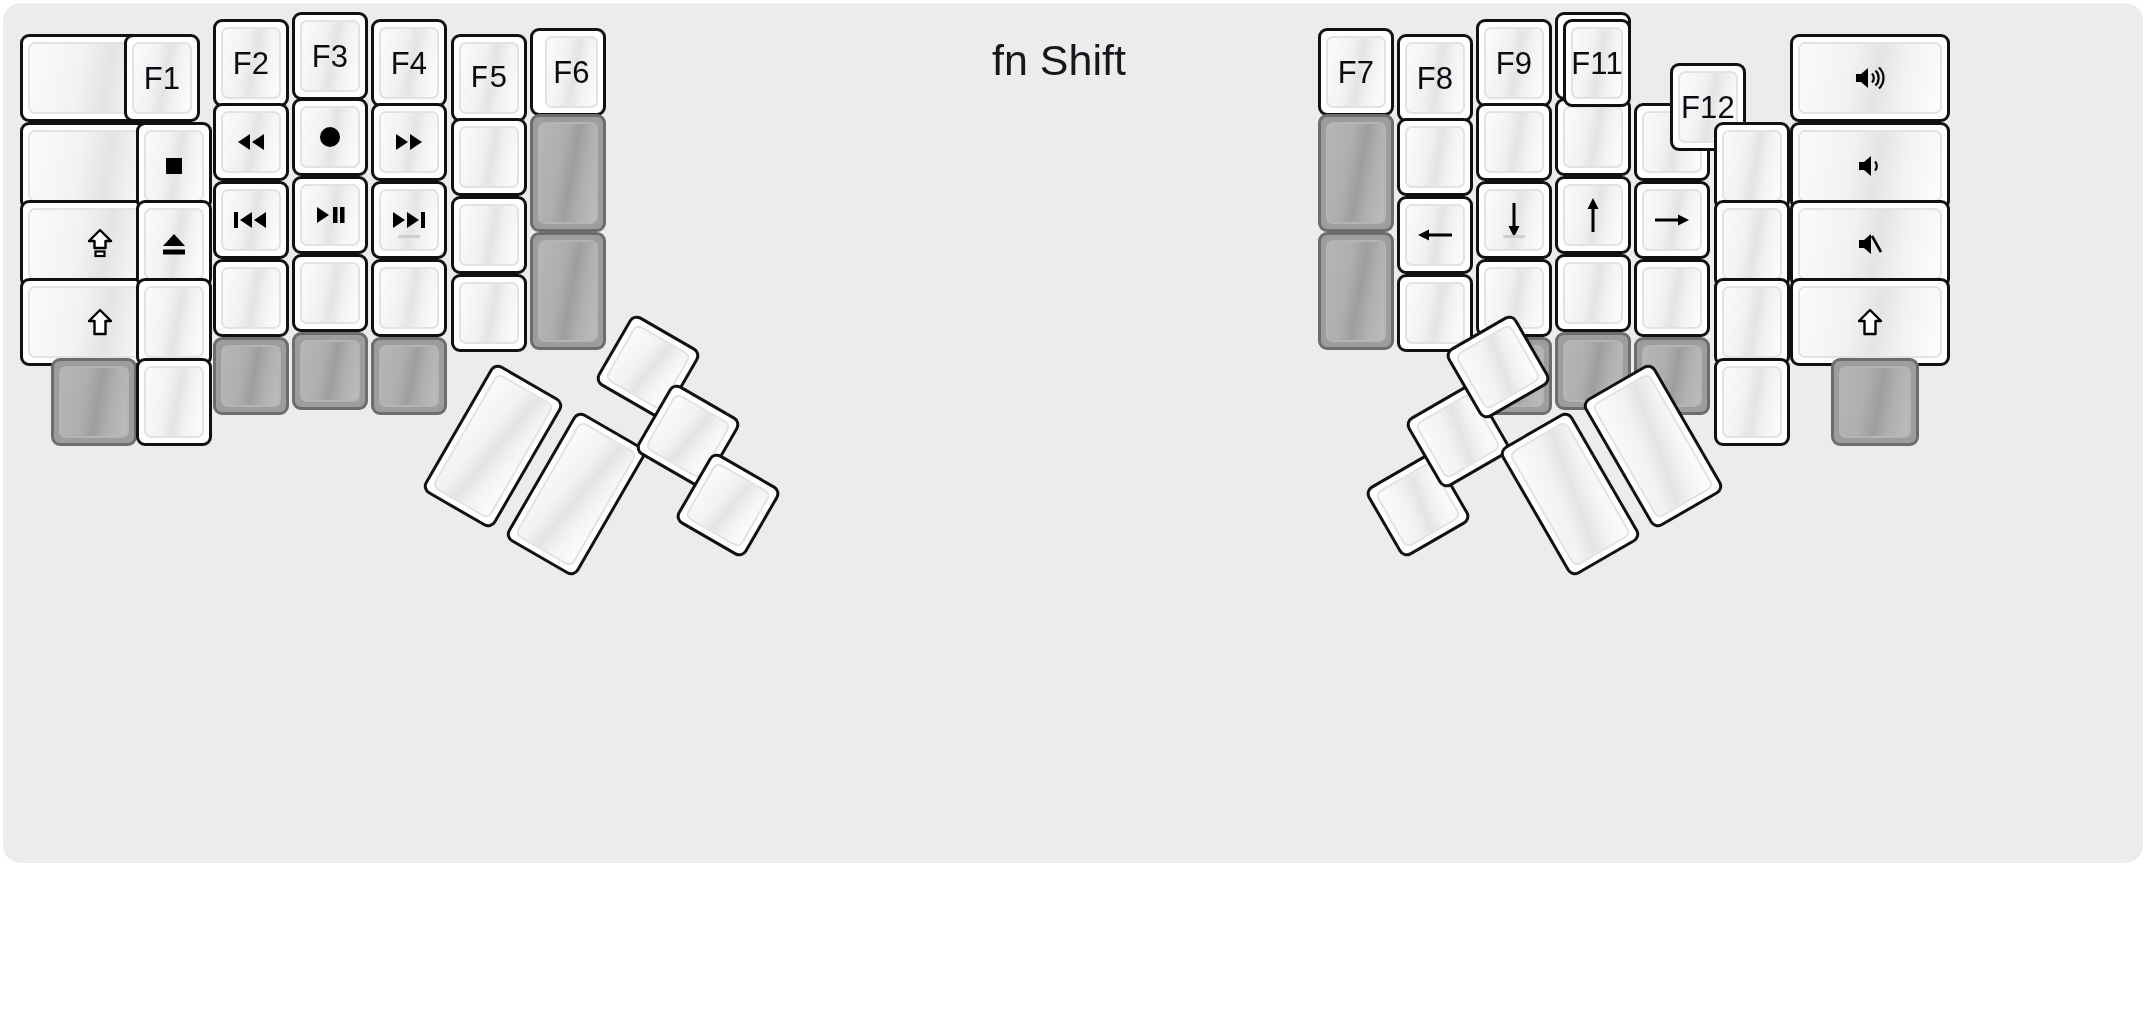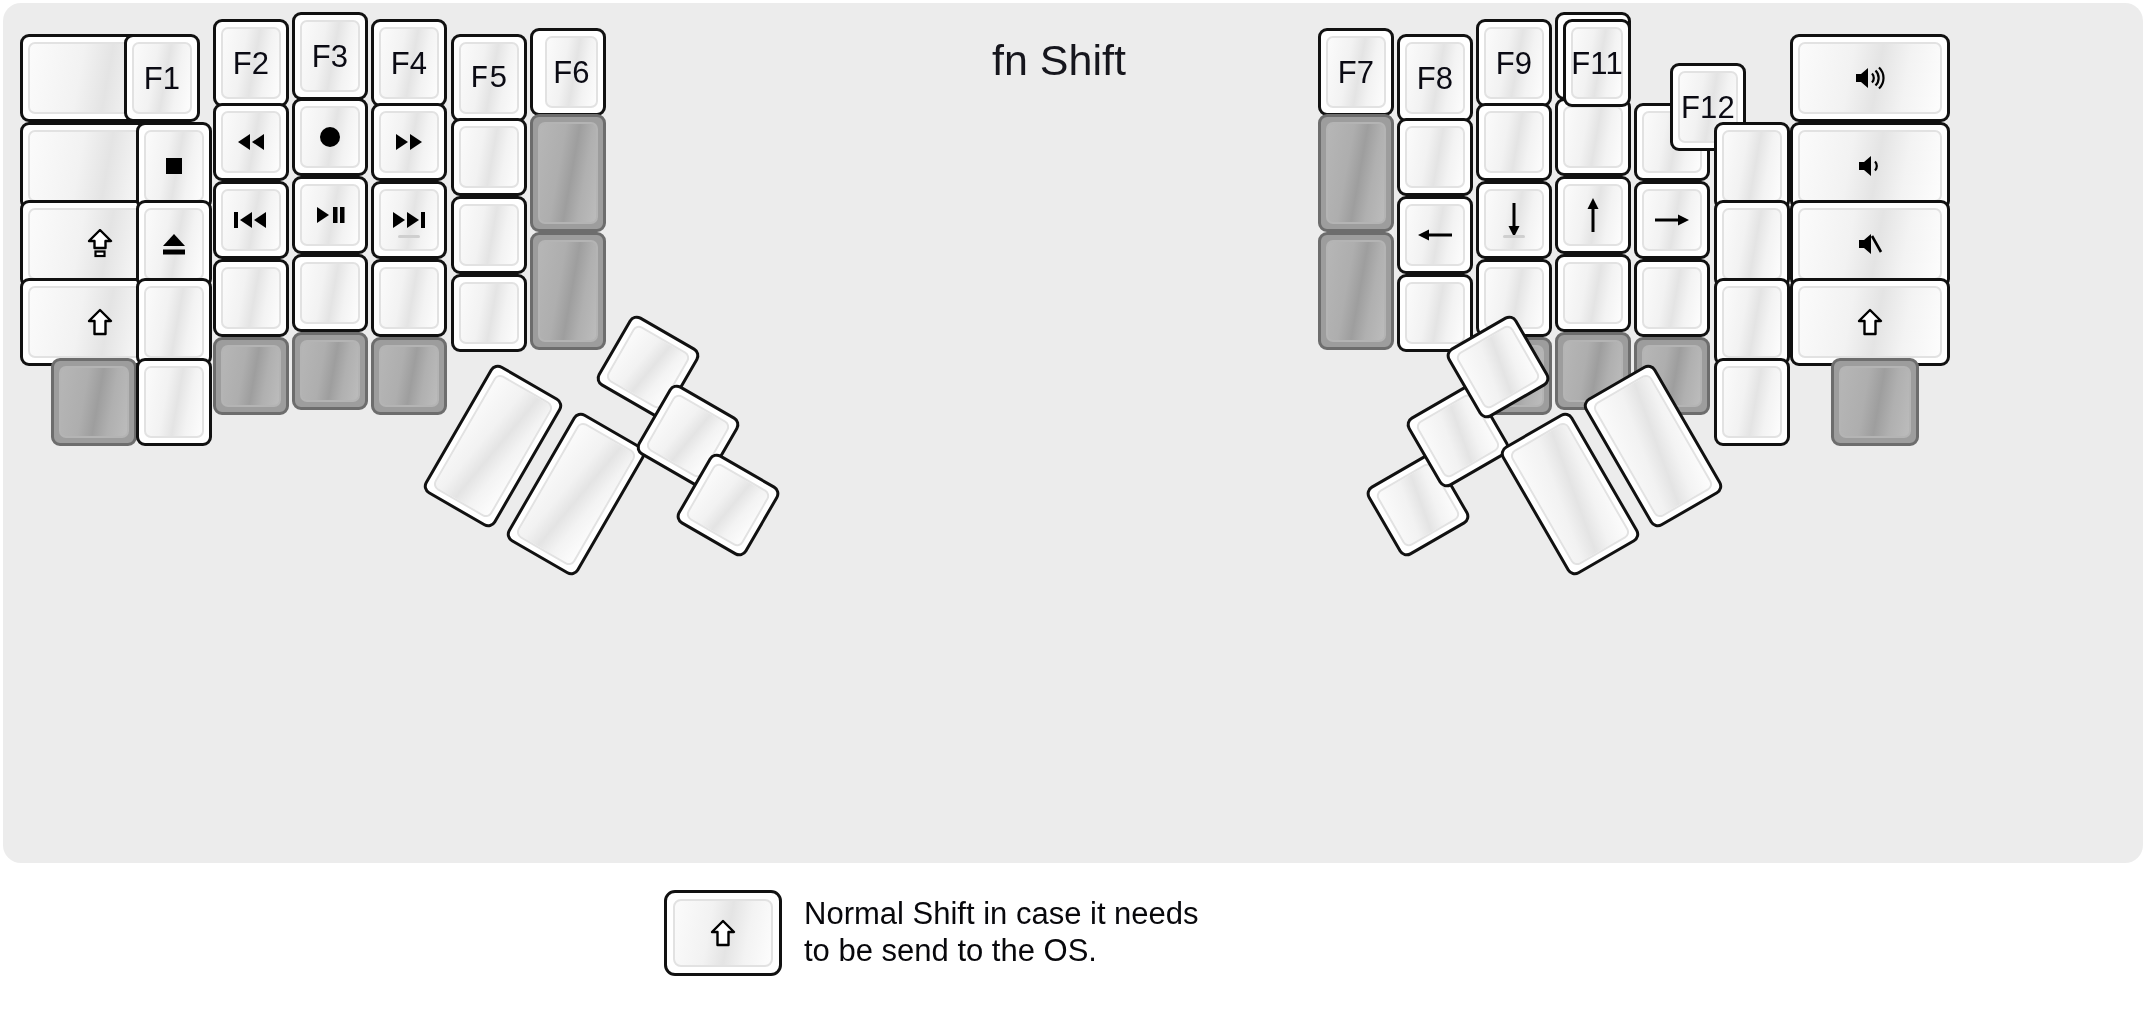--- a/index.html
+++ b/index.html
@@ -467,28 +467,15 @@
     <div class="cap"></div>
     </div>
   <div class="key" style="left:1529px;top:420px;width:82px;height:148px;transform:rotate(-30deg);transform-origin:50% 50%;">
     <div class="cap"></div>
     </div>
   <div class="key" style="left:1612px;top:372px;width:82px;height:148px;transform:rotate(-30deg);transform-origin:50% 50%;">
     <div class="cap"></div>
     </div>
 
 
-  <div class="legend-item" style="left:664px;top:890px;">
-    <div class="legend-key" style="width:118px;height:86px;">
-      <div class="cap">
-        <span class="glyph">
-          <svg width="26" height="30" viewBox="0 0 26 30">
-              <path d="M13 3 L24 14 L18.5 14 L18.5 27 L7.5 27 L7.5 14 L2 14 Z" fill="#fff" stroke="#000" stroke-width="2.4" stroke-linejoin="round"></path>
-            </svg>
-          </span>
-        </div>
-    </div>
-    <div class="legend-text" style="margin-left:22px;">Normal Shift in case it needs
-to be send to the OS.</div>
-  </div>
 
 
 </div>
 
 </body></html>

